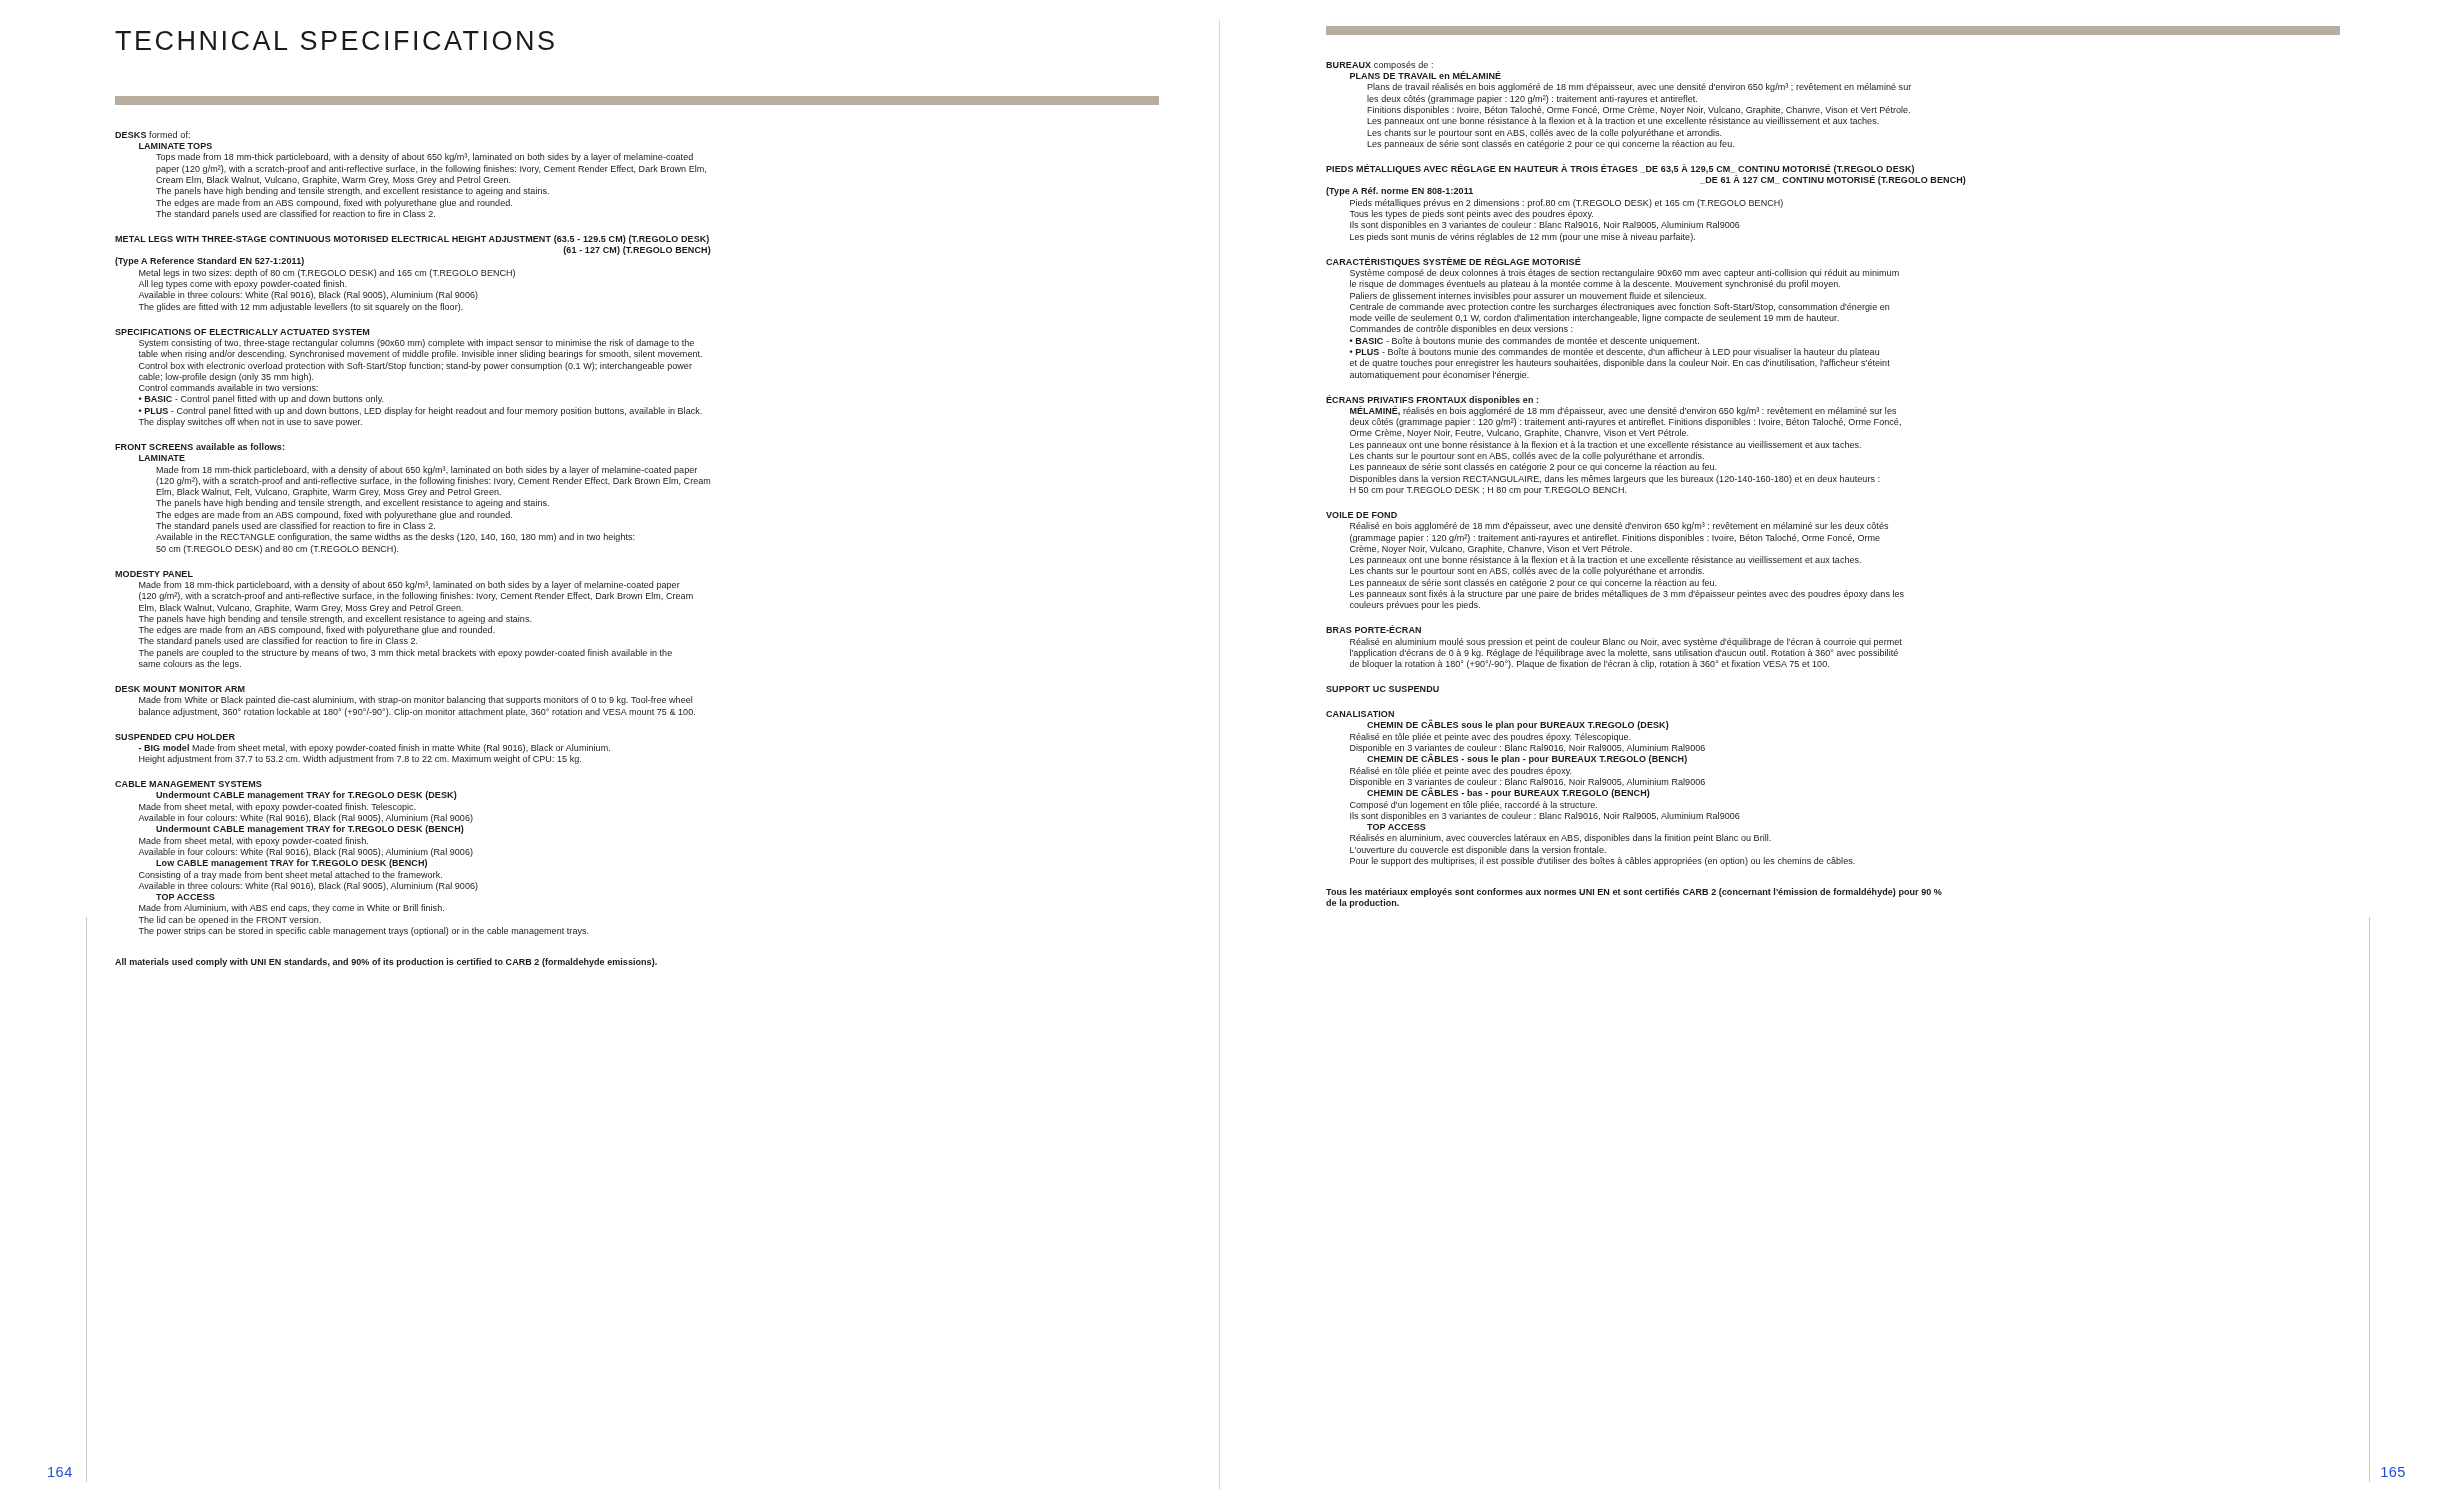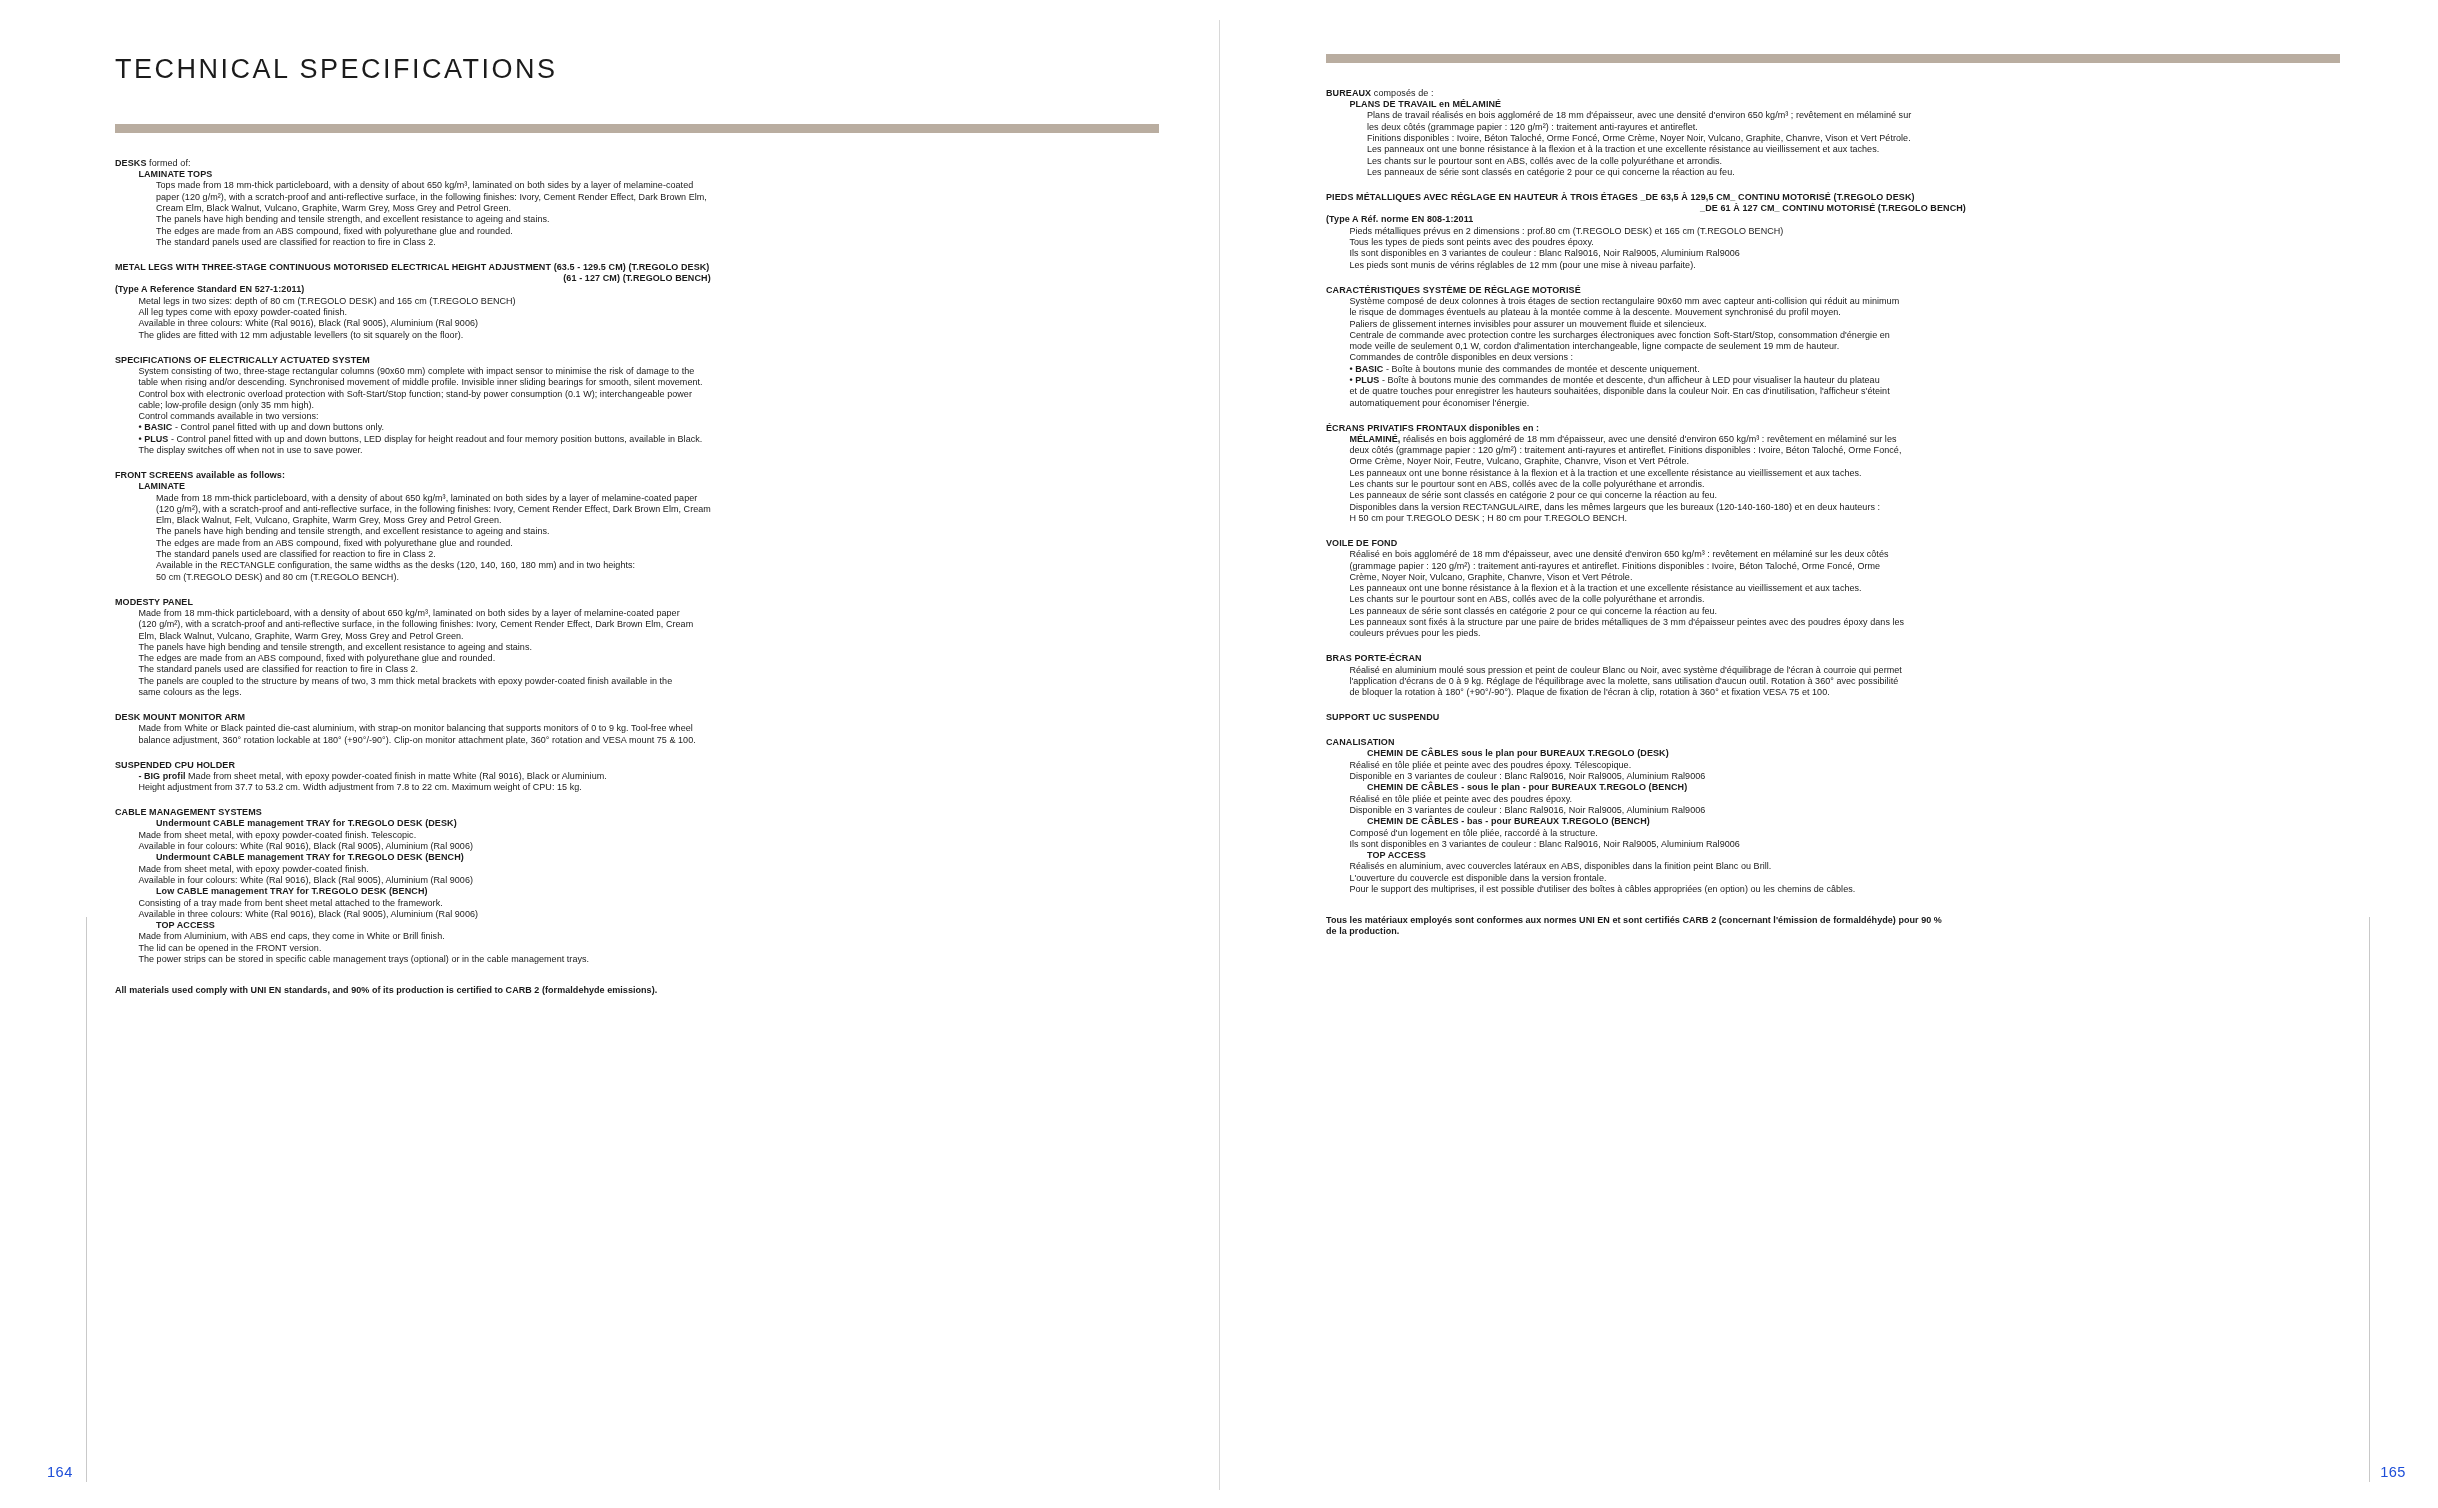--- a/index.html
+++ b/index.html
@@ -15,21 +15,21 @@
   .spread {
     display: flex;
     width: 2438px;
     height: 1509px;
     position: relative;
   }
   .page {
     width: 1219px;
     height: 1509px;
     position: relative;
-    padding: 54px 0 0 0;
+    padding: 26px 0 0 0;
   }
   .page-left { padding-left: 115px; padding-right: 60px; }
   .gutter-line {
     position: absolute;
     left: 1219px;
     top: 19.5px;
     bottom: 19.5px;
     width: 1px;
     background: #d8d8d8;
   }
@@ -172,21 +172,21 @@
         <div class="hd">DESK MOUNT MONITOR ARM</div>
         <div class="ind1">
           <p class="p">Made from White or Black painted die-cast aluminium, with strap-on monitor balancing that supports monitors of 0 to 9 kg. Tool-free wheel</p>
           <p class="p">balance adjustment, 360° rotation lockable at 180° (+90°/-90°). Clip-on monitor attachment plate, 360° rotation and VESA mount 75 &amp; 100.</p>
         </div>
       </div>
 
       <div class="block">
         <div class="hd">SUSPENDED CPU HOLDER</div>
         <div class="ind1">
-          <p class="p"><b>- BIG profil</b> Made from sheet metal, with epoxy powder-coated finish in matte White (Ral 9016), Black or Aluminium.</p>
+          <p class="p"><b>- BIG model</b> Made from sheet metal, with epoxy powder-coated finish in matte White (Ral 9016), Black or Aluminium.</p>
           <p class="p">Height adjustment from 37.7 to 53.2 cm. Width adjustment from 7.8 to 22 cm. Maximum weight of CPU: 15 kg.</p>
         </div>
       </div>
 
       <div class="block">
         <div class="hd">CABLE MANAGEMENT SYSTEMS</div>
 
         <div class="hd ind2">Undermount CABLE management TRAY for T.REGOLO DESK (DESK)</div>
         <div class="ind1">
           <p class="p">Made from sheet metal, with epoxy powder-coated finish. Telescopic.</p>

